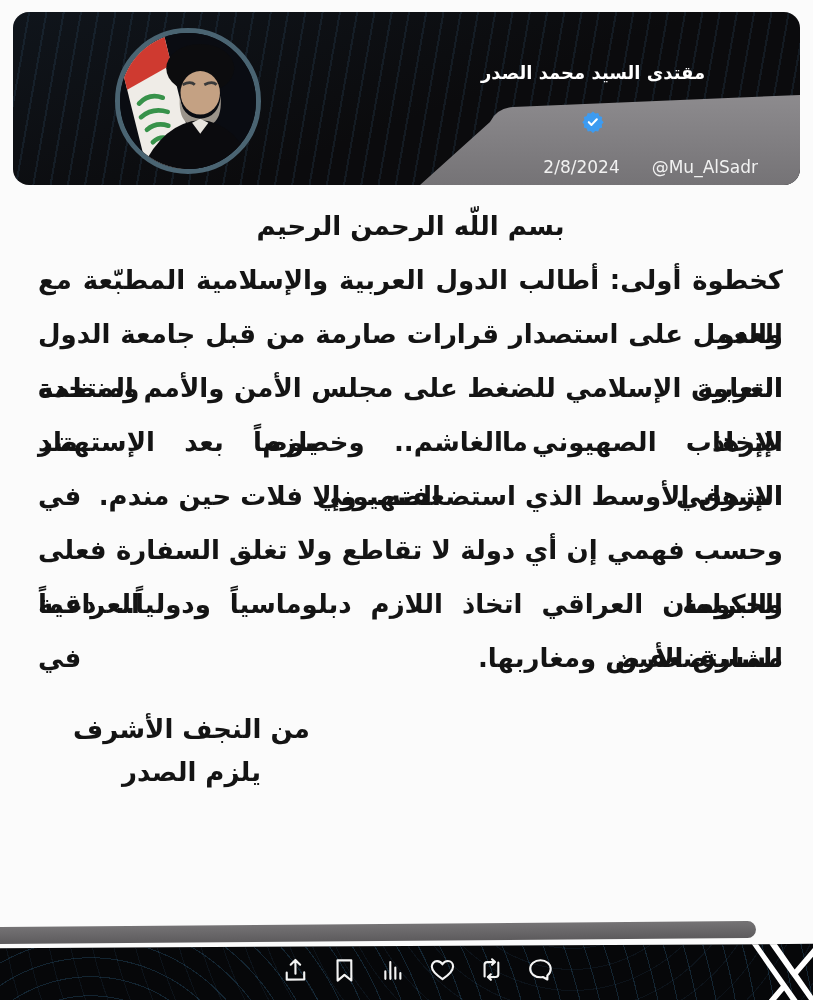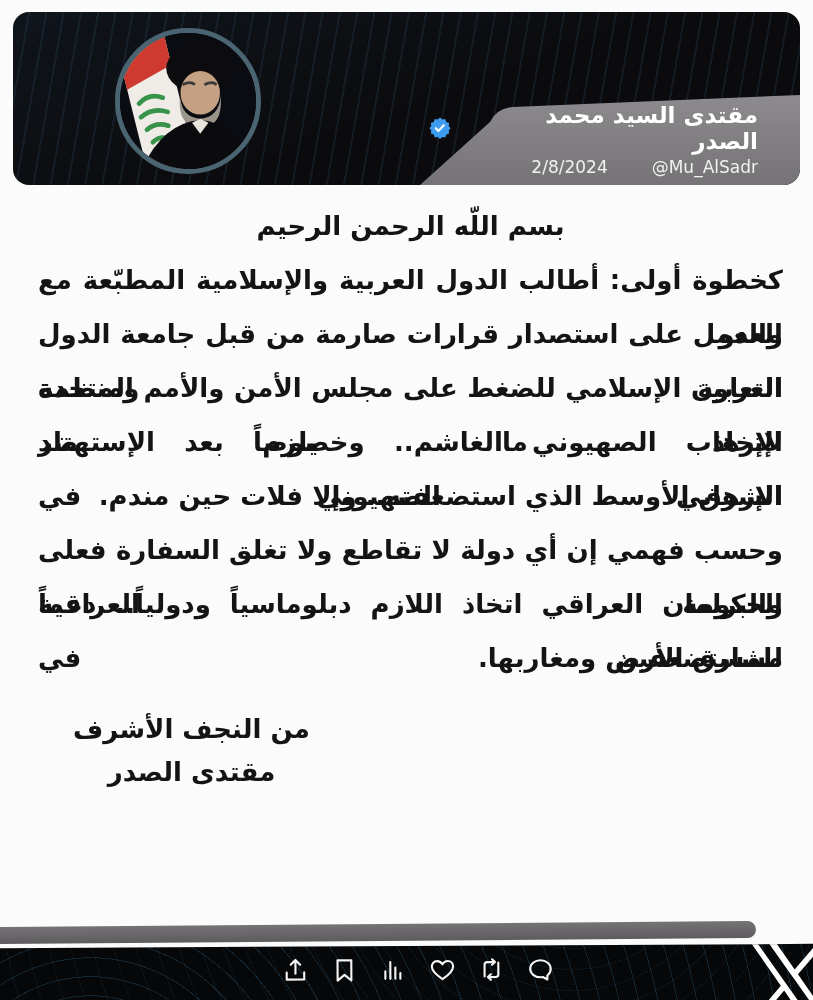--- a/index.html
+++ b/index.html
@@ -28,27 +28,28 @@
   }
   .avatar-wrap svg { display:block; width:100%; height:100%; }
 
   .banner-shape { position:absolute; right:0; bottom:0; width:380px; height:90px; }
   .banner-text {
     position:absolute; right:42px; bottom:8px; width:330px;
     color:#ffffff; text-align:right;
   }
   .name-row {
     display:flex; direction:rtl; align-items:center; gap:27px;
-    font-size:23px; font-weight:bold; letter-spacing:.2px;
+    font-size:18px; font-weight:bold; letter-spacing:.2px;
     justify-content:flex-start;
+    flex-direction:column;
   }
   .badge { width:24px; height:24px; flex:0 0 auto; }
   .meta-row {
-    margin-top:3px; display:flex; direction:ltr; justify-content:flex-end;
-    gap:44px; font-size:17px; color:#f1f1f1;
+    margin-top:23px; display:flex; direction:ltr; justify-content:flex-end;
+    gap:32px; font-size:17px; color:#f1f1f1;
   }
 
   
   .content {
     position:absolute; top:199px; left:30px; right:30px;
     direction:rtl; color:#141414; font-weight:bold; font-size:26px;
   }
   .line { line-height:54px; height:54px; overflow:visible;
           text-align:justify; text-align-last:justify;margin-left:8px; }
   .line.center { text-align:center; text-align-last:center; }
@@ -146,21 +147,21 @@
     <div class="line">التعاون الإسلامي للضغط على مجلس الأمن والأمم المتحدة لإتخاذ ما يلزم ضد</div>
     <div class="line">الإرهاب الصهيوني الغاشم.. وخصوصاً بعد الإستهتار الإرهابي الصهيوني في</div>
     <div class="line start">الشرق الأوسط الذي استضعفته.. وإلا فلات حين مندم.</div>
 
     <div class="line">وحسب فهمي إن أي دولة لا تقاطع ولا تغلق السفارة فعلى الحكومة العراقية</div>
     <div class="line">والبرلمان العراقي اتخاذ اللازم دبلوماسياً ودولياً.. دعماً للمستضعفين في</div>
     <div class="line start">مشارق الأرض ومغاربها.</div>
 
     <div class="signature">
       <div>من النجف الأشرف</div>
-      <div>مقتدى الصدر</div>
+      <div>يلزم الصدر</div>
     </div>
   </div>
 
   <div class="gray-stripe"></div>
 
   <div class="black-band">
     <div class="band-waves"></div>
 
     <div class="action-icons">
       <span class="ic">

